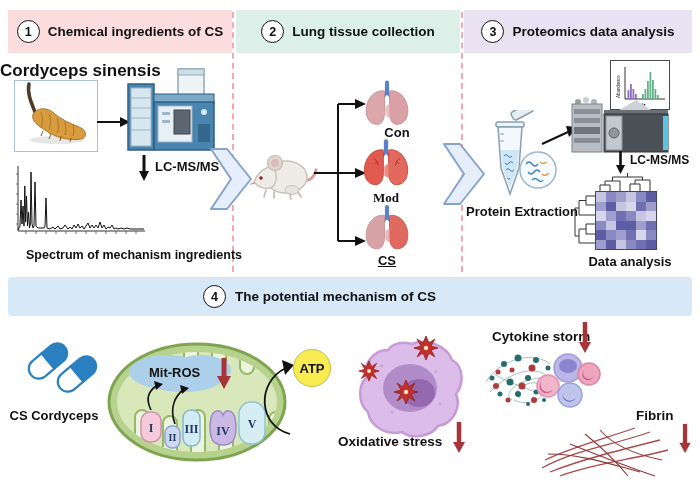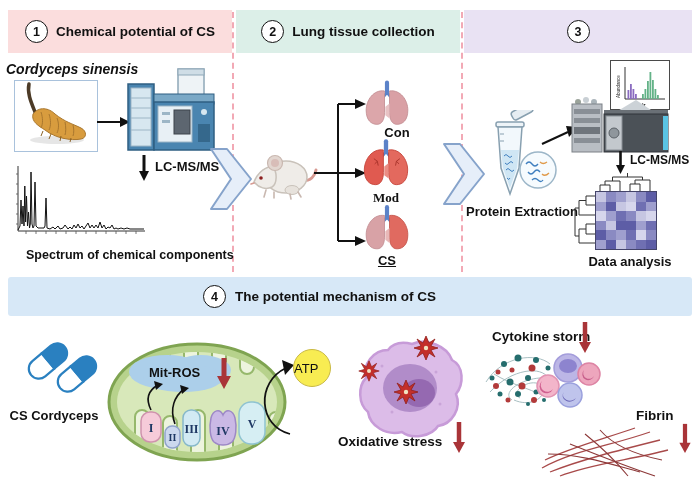--- a/index.html
+++ b/index.html
@@ -8,46 +8,47 @@
   .abs{position:absolute;}
   .hdr{display:flex;align-items:center;justify-content:center;gap:8px;
        font-weight:bold;font-size:13.5px;height:43px;}
   .num{display:inline-flex;align-items:center;justify-content:center;flex:0 0 auto;
        width:21px;height:21px;border:1.8px solid #111;border-radius:50%;
        font-weight:bold;font-size:12.5px;background:#fff;}
   .lbl{font-weight:bold;color:#111;font-size:13px;white-space:nowrap;}
   .ctr{text-align:center;}
   .dash{position:absolute;width:0;border-left:2px dashed #f2a9b5;}
   .chip{position:absolute;border-radius:50%;display:flex;align-items:center;
-        justify-content:flex-start;font-weight:normal;font-size:13px;}
+        justify-content:center;font-weight:bold;font-size:13px;}
   svg{display:block;}
   #heatmap-grid{display:grid;grid-template-columns:repeat(6,1fr);grid-auto-rows:1fr;
         border:1px solid #44446a;}
 </style>
 </head>
 <body>
 
 <div class="stage">
 
   <div class="abs hdr" style="left: 8px; top: 10px; width: 224px; background-color: rgb(251, 221, 221);">
     <span class="num">1</span>
-    <span>Chemical potential of CS</span>
+    <span>Chemical ingredients of CS</span>
   </div>
   <div class="abs hdr" style="left: 236px; top: 10px; width: 224px; background-color: rgb(220, 239, 232);">
     <span class="num">2</span>
     <span>Lung tissue collection</span>
   </div>
   <div class="abs hdr" style="left: 464px; top: 10px; width: 228px; background-color: rgb(233, 226, 243);">
     <span class="num">3</span>
+    <span>Proteomics data analysis</span>
   </div>
 
   <div class="dash" style="left:232px;top:12px;height:260px;"></div>
   <div class="dash" style="left:461px;top:12px;height:260px;"></div>
 
-  <div class="abs lbl" style="left:6px;top:61px;font-style:italic;font-size:14px;">Cordyceps sinensis</div>
+  <div class="abs lbl" style="left:0;top:61px;font-size:17px;">Cordyceps sinensis</div>
 
   <div class="abs" style="left:14px;top:80px;width:82px;height:70px;border:1.5px solid #a9c2dc;background:#fff;">
     <svg width="80" height="67" viewBox="0 0 80 67">
       <ellipse cx="42" cy="59" rx="27" ry="4" fill="#dcdcdc" opacity="0.7"></ellipse>
       <path d="M20,31 C16,21 12,12 14,3" fill="none" stroke="#4c3b27" stroke-width="3.5" stroke-linecap="round"></path>
       <path d="M18,33 C24,25 34,27 40,33 C50,41 58,43 66,47 C72,50 72,57 66,58 C56,60 40,57 30,49 C24,45 16,41 18,33 Z" fill="#d89c3e" stroke="#a9772e" stroke-width="1"></path>
       <path d="M26,31 C28,37 28,43 26,47" fill="none" stroke="#a9772e" stroke-width="1"></path>
       <path d="M34,33 C36,39 36,45 34,49" fill="none" stroke="#a9772e" stroke-width="1"></path>
       <path d="M42,37 C44,42 44,48 42,52" fill="none" stroke="#a9772e" stroke-width="1"></path>
       <path d="M50,41 C51,46 51,51 50,54" fill="none" stroke="#a9772e" stroke-width="1"></path>
@@ -104,21 +105,21 @@
         <line x1="68" y1="69" x2="68" y2="72"></line>
       <line x1="78" y1="69" x2="78" y2="72"></line>
         <line x1="88" y1="69" x2="88" y2="72"></line>
       <line x1="98" y1="69" x2="98" y2="72"></line>
         <line x1="108" y1="69" x2="108" y2="72"></line>
       <line x1="118" y1="69" x2="118" y2="72"></line>
         <line x1="128" y1="69" x2="128" y2="72"></line>
     </g>
     <polyline fill="none" stroke="#111" stroke-width="1" points="10,68 12,64 13,38 14,62 15,44 16,64 16.8,24 17.6,60 18.5,34 19.5,64 20.5,50 21.5,66 22.3,62 23,10 24,62 25,66 26,64 27,20 28,64 30,66 33,66 36,66 37,64 38,36 39,66 42,67 45,65 47,67 50,64 52,67 55,66 57,63 60,67 62,65 64,67 66,63 68,66 70,62 72,66 74,64 76,67 78,64 80,61 82,66 84,63 86,66 88,63 90,66 92,60 94,66 96,63 98,67 100,65 102,66 104,63 106,67 108,66 110,67 113,66 116,67 119,66 122,67 125,67 128,67 132,67 136,67"></polyline>
   </svg>
-  <div class="abs lbl ctr" style="left:26px;top:248px;width:190px;font-size:12.5px;">Spectrum of chemical components</div>
+  <div class="abs lbl ctr" style="left:26px;top:248px;width:190px;font-size:12.5px;">Spectrum of mechanism ingredients</div>
 
   <svg class="abs" style="left:208px;top:146px;" width="46" height="66" viewBox="0 0 46 66">
     <polygon points="3,3 19,3 43,33 19,63 3,63 23,33" fill="#e6eef9" stroke="#86a3cb" stroke-width="2" stroke-linejoin="round"></polygon>
   </svg>
 
   <svg class="abs" style="left:250px;top:140px;" width="70" height="62" viewBox="0 0 70 62">
     <path d="M48,38 C58,44 64,38 66,30" fill="none" stroke="#d79a92" stroke-width="3" stroke-linecap="round"></path>
     <ellipse cx="36" cy="37" rx="21" ry="16" fill="#efece8" stroke="#c9c2ba" stroke-width="1.5"></ellipse>
     <path d="M22,26 C12,28 6,36 4,42 C9,48 16,50 22,47 C27,44 28,32 22,26 Z" fill="#efece8" stroke="#c9c2ba" stroke-width="1.5"></path>
     <circle cx="25" cy="23" r="7.5" fill="#e2d6d0" stroke="#c9b8b0" stroke-width="1.2"></circle>

